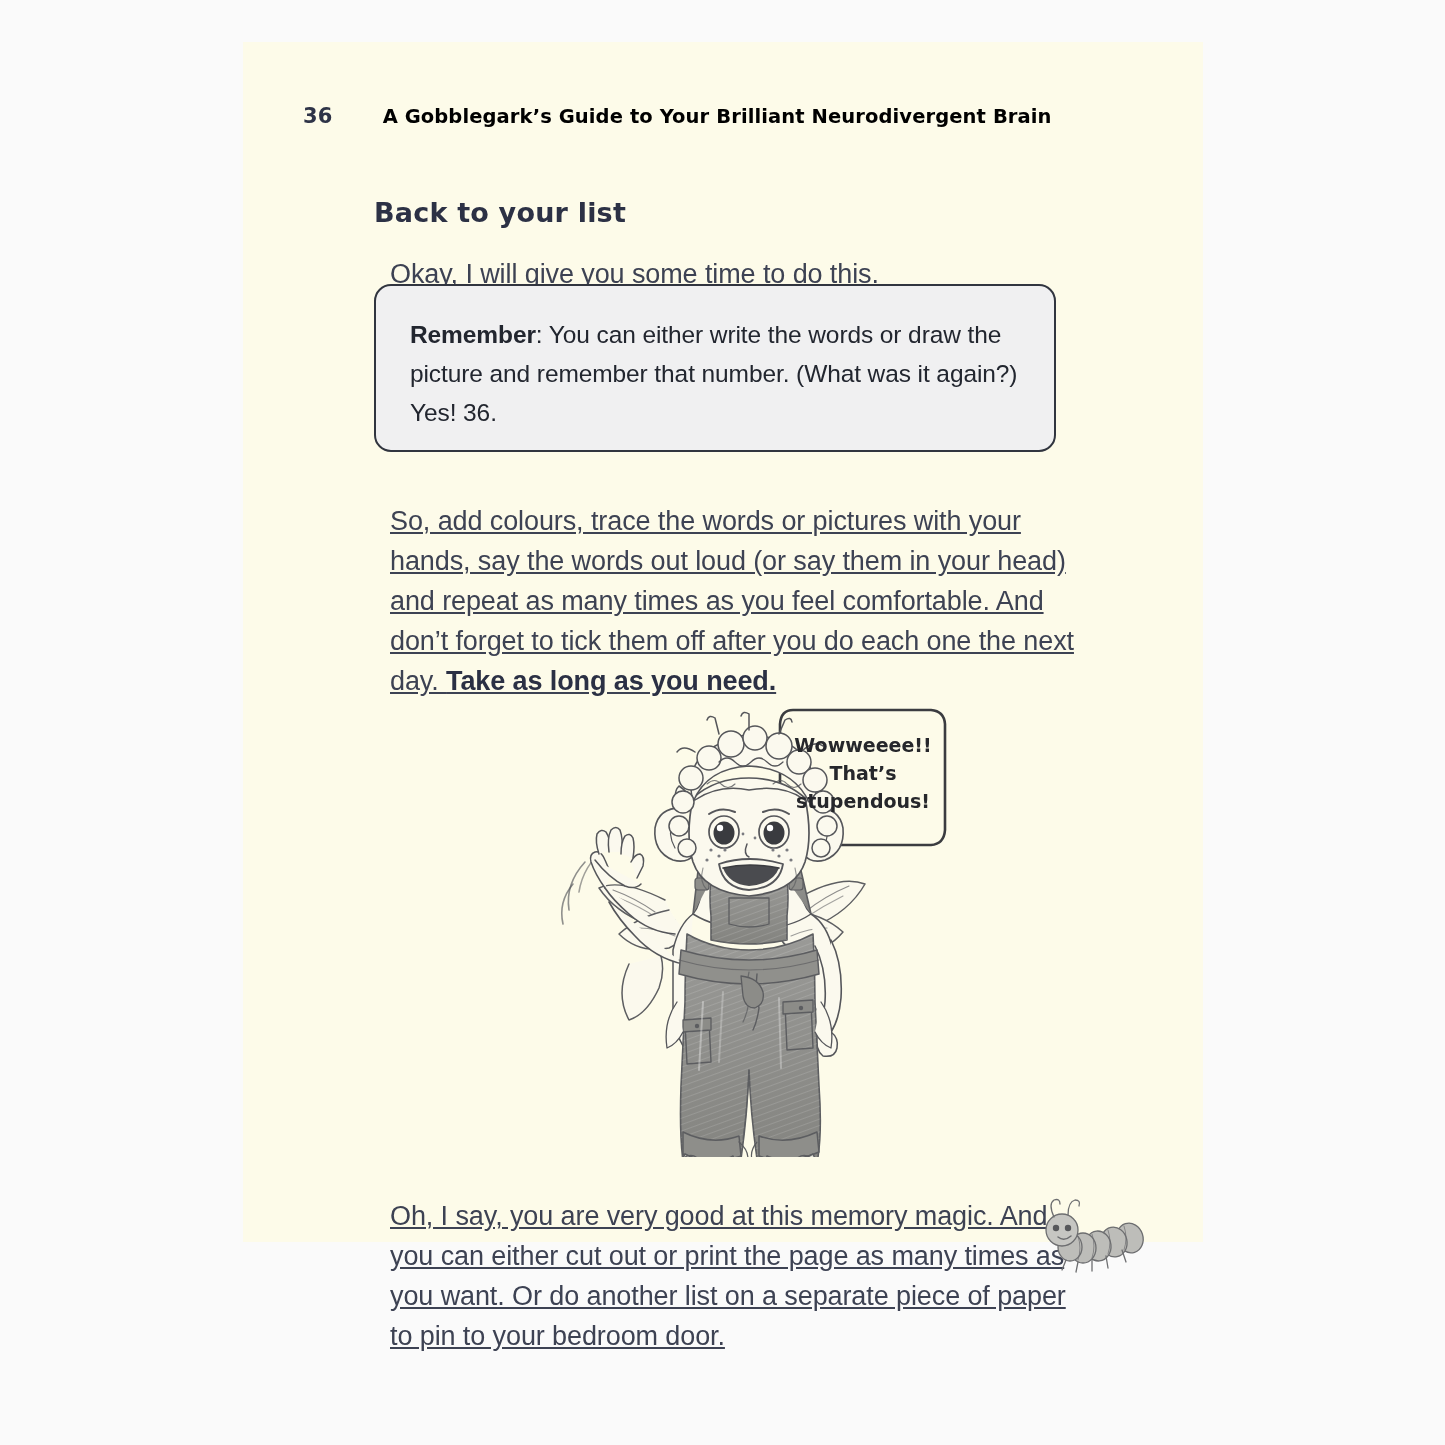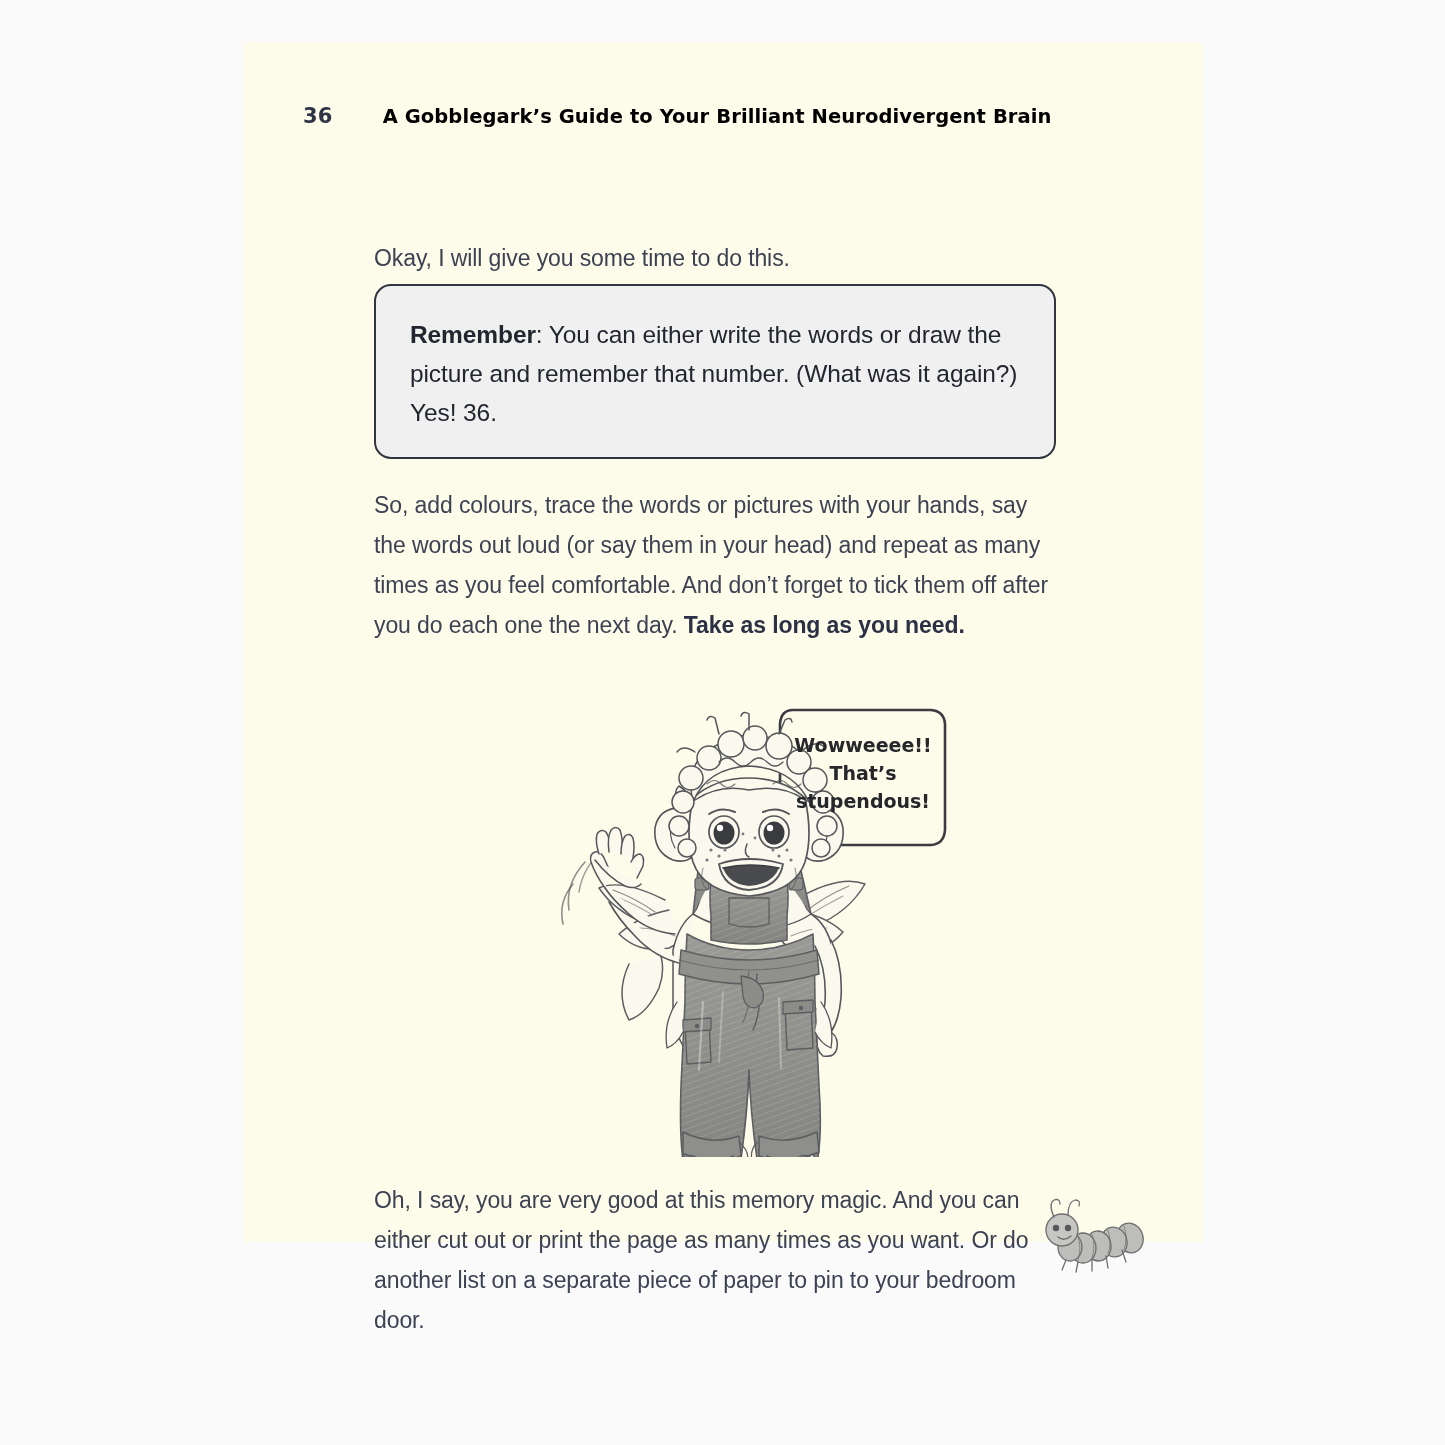--- a/index.html
+++ b/index.html
@@ -59,40 +59,41 @@
   h2.section-heading {
     margin: 0;
     font-family: "DejaVu Sans", sans-serif;
     font-weight: 700;
     font-size: 27px;
     color: #2c3145;
     letter-spacing: 0.2px;
   }
 
   p.body-text {
-    margin: 0;
+    margin: 16px;
     font-family: "Liberation Sans", sans-serif;
-    font-size: 23px;
+    font-size: 27px;
     line-height: 40px;
     color: #3d4253;
     letter-spacing: -0.1px;
+    text-decoration: underline;
   }
   p.body-text b { font-weight: 700; color: #2b3044; }
 
   
   #remember-callout {
     position: absolute;
     left: 131px;
     top: 242px;
     width: 682px;
     box-sizing: border-box;
     border: 2.5px solid #31353f;
     border-radius: 17px;
     background: #f0f0f1;
-    padding: 29px 34px 25px 34px;
+    padding: 29px 34px 18px 34px;
   }
   #remember-text {
     margin: 0;
     font-family: "Liberation Sans", sans-serif;
     font-size: 24.5px;
     line-height: 39px;
     color: #22262f;
     letter-spacing: -0.1px;
   }
   #remember-text b { font-weight: 700; }
@@ -120,20 +121,21 @@
 </head>
 <body style="background: rgb(250, 250, 250);">
 
 <div id="page-sheet" style="background: rgb(253, 251, 233);">
 
   <div id="running-head">
     <span id="page-number">36</span>
     <span id="running-title">A Gobblegark’s Guide to Your Brilliant Neurodivergent Brain</span>
   </div>
 
+  <h2 class="col section-heading" style="top:155px;">Back to your list</h2>
 
   <p class="col body-text" style="top:196px;">Okay, I will give you some time to do this.</p>
 
   <div id="remember-callout" style="background: rgb(240, 240, 241); border-color: rgb(49, 53, 63);">
     <p id="remember-text"><b>Remember</b><span>: You can either write the words or draw the picture and remember that number. (What was it again?) Yes! 36.</span></p>
   </div>
 
   <p class="col body-text" style="top:443px;"><span>So, add colours, trace the words or pictures with your hands, say the words out loud (or say them in your head) and repeat as many times as you feel comfortable. And don’t forget to tick them off after you do each one the next day. </span><b>Take as long as you need.</b></p>
 
 

